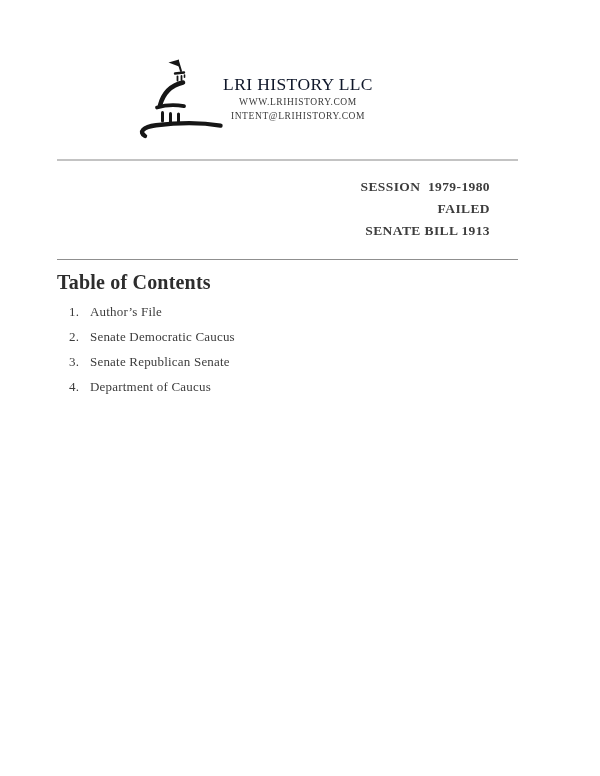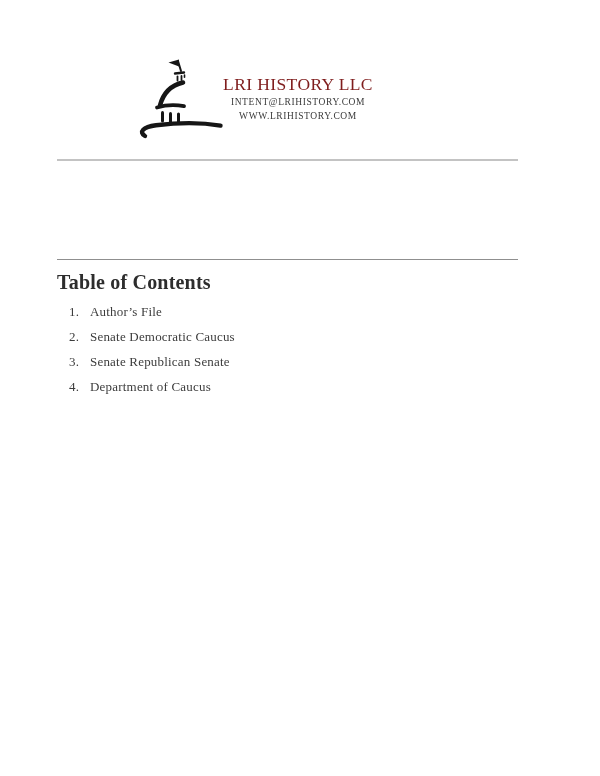--- a/index.html
+++ b/index.html
@@ -13,21 +13,21 @@
   }
   
   .logo{
     position:absolute;left:136px;top:57px;width:92px;height:88px;
   }
   .header-text{
     position:absolute;left:203px;top:72px;width:190px;
     text-align:center;
   }
   .company{
-    font-size:17.5px;letter-spacing:.4px;color:#7f1d1d;
+    font-size:17.5px;letter-spacing:.4px;color:#0f172a;
     line-height:24px;white-space:nowrap;
   }
   .contact{
     font-size:9.5px;letter-spacing:.6px;color:#3a3a3a;
     line-height:13.5px;white-space:nowrap;
   }
   .contact.phone{letter-spacing:.3px;}
   
   .rule{position:absolute;left:57px;width:461px;}
   .rule-1{top:159px;height:2px;background:#c3c3c3;}
@@ -79,27 +79,32 @@
       <path d="M26.5,55.5 v8.5" stroke-width="3"></path>
       <path d="M34.5,56.5 v8.5" stroke-width="3"></path>
       <path d="M42.5,57 v8.5" stroke-width="3"></path>
 
       <path d="M9,79 C2.5,75 7,70 20,68.3 C45,65.2 68,65.8 84.5,68.6" stroke-width="4.4"></path>
     </svg>
   </div>
 
   <div class="header-text">
     <div class="company">LRI HISTORY LLC</div>
+    <div class="contact">WWW.LRIHISTORY.COM</div>
     <div class="contact">INTENT@LRIHISTORY.COM</div>
-    <div class="contact">WWW.LRIHISTORY.COM</div>
   </div>
 
   <div class="rule rule-1"></div>
   <div class="rule rule-2"></div>
 
+  <div class="session">
+    <div class="pre">SESSION  1979-1980</div>
+    <div>FAILED</div>
+    <div>SENATE BILL 1913</div>
+  </div>
 
   <div class="toc-heading">Table of Contents</div>
 
   <ol class="toc-list">
     <li>
       <span class="toc-num">1.</span>
       <span>Author’s File</span>
     </li>
     <li>
       <span class="toc-num">2.</span>

